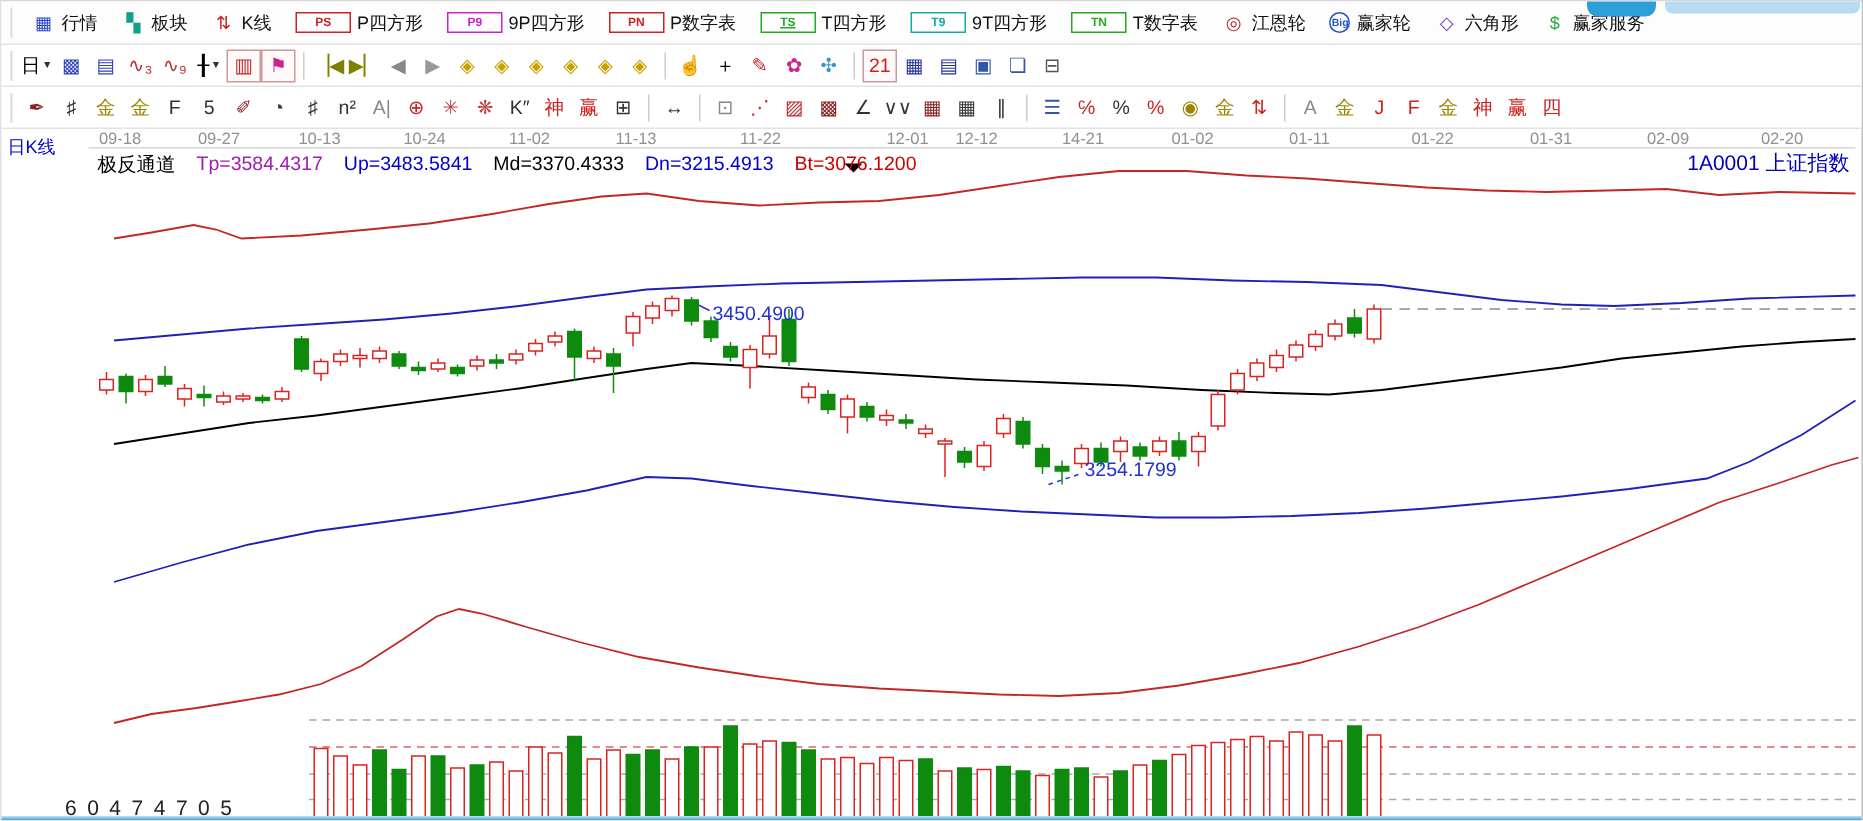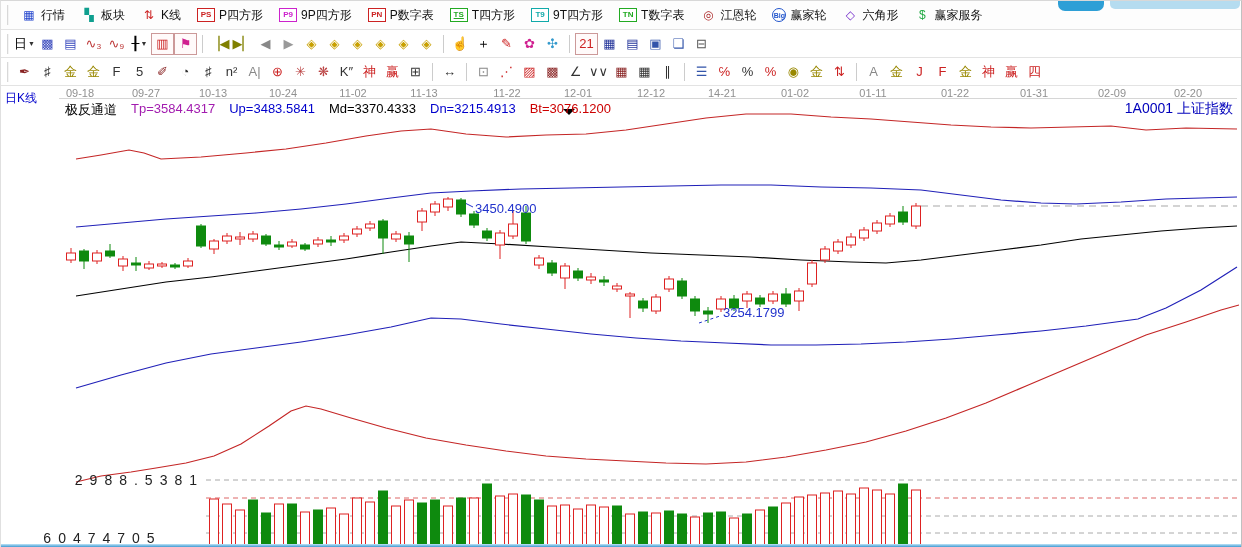--- a/index.html
+++ b/index.html
@@ -5,21 +5,21 @@
   * { margin:0; padding:0; box-sizing:border-box; }
   html,body { width:1242px; height:547px; overflow:hidden; background:#fff;
     font-family:"Liberation Sans", sans-serif; }
   .app { position:relative; width:1242px; height:547px; background:#fff;
     border-left:1px solid #e0e0e0; border-right:1px solid #c0c0c0; border-top:1px solid #d8d8d8; }
   .menubar { position:relative; z-index:3; height:29px; display:flex; align-items:center;
     background:#fdfdfd; border-bottom:1px solid #e3e3e3; padding-left:4px; }
   .mitem { display:flex; align-items:center; gap:4px; padding:0 8px; font-size:12px; color:#111; cursor:default; }
   .micon { width:16px; height:15px; display:flex; align-items:center; justify-content:center;
     font-size:12px; line-height:1; }
-  .micon.badge { border:1px solid; font-size:8px; font-weight:bold; width:18px; height:14px; background:#fff; }
+  .micon.badge { border:1px solid; font-size:8px; font-weight:bold; width:37px; height:14px; background:#fff; }
   .micon.round { border-radius:50%; font-size:7px; font-weight:bold; border:1px solid; width:14px; height:14px; }
   .toolbar { position:relative; z-index:3; height:28px; display:flex; align-items:center;
     background:#fff; border-bottom:1px solid #e3e3e3; padding-left:4px; }
   .ticon { min-width:23px; height:22px; display:flex; align-items:center; justify-content:center;
     font-size:13px; line-height:1; cursor:default; padding:0 1px; }
   .ticon.boxed { border:1px solid #cc9999; background:#fffafa; }
   .caret { font-size:7px; color:#333; margin-left:1px; }
   .tsep { width:1px; height:18px; background:#ccc; margin:0 5px; flex:0 0 1px; }
   .thandle { width:2px; height:20px; border-left:1px solid #d8d8d8; border-right:1px solid #f4f4f4; margin:0 4px 0 2px; }
   svg#chart-svg { position:absolute; left:0; top:0; z-index:1; }
@@ -545,34 +545,33 @@
     <span style="color:#000">Md=3370.4333</span>
     <span style="color:#0000cc">Dn=3215.4913</span>
     <span style="color:#cc0000">Bt=3076.1200</span>
   </div>
 
   <div class="symbol">
     <span>1A0001</span>
     <span>上证指数</span>
   </div>
 
-  <div class="lbl num-left" style="top:471px;">2988.5381</div>
   <div class="lbl num-left" style="top:529px;text-align:center;">60474705</div>
 
   <div class="badge-dark"></div>
   <div class="badge-light"></div>
   <div class="bottom-edge"></div>
 <span class="date-label" style="left: 79px;">09-18</span>
     <span class="date-label" style="left: 145px;">09-27</span>
     <span class="date-label" style="left: 212px;">10-13</span>
     <span class="date-label" style="left: 282px;">10-24</span>
     <span class="date-label" style="left: 352px;">11-02</span>
     <span class="date-label" style="left: 423px;">11-13</span>
     <span class="date-label" style="left: 506px;">11-22</span>
-    <span class="date-label" style="left: 577px;">12-01</span>
+    <span class="date-label" style="left: 604px;">12-01</span>
     <span class="date-label" style="left: 650px;">12-12</span>
     <span class="date-label" style="left: 721px;">14-21</span>
     <span class="date-label" style="left: 794px;">01-02</span>
     <span class="date-label" style="left: 872px;">01-11</span>
     <span class="date-label" style="left: 954px;">01-22</span>
     <span class="date-label" style="left: 1033px;">01-31</span>
     <span class="date-label" style="left: 1111px;">02-09</span>
     <span class="date-label" style="left: 1187px;">02-20</span>
   </div>
 

